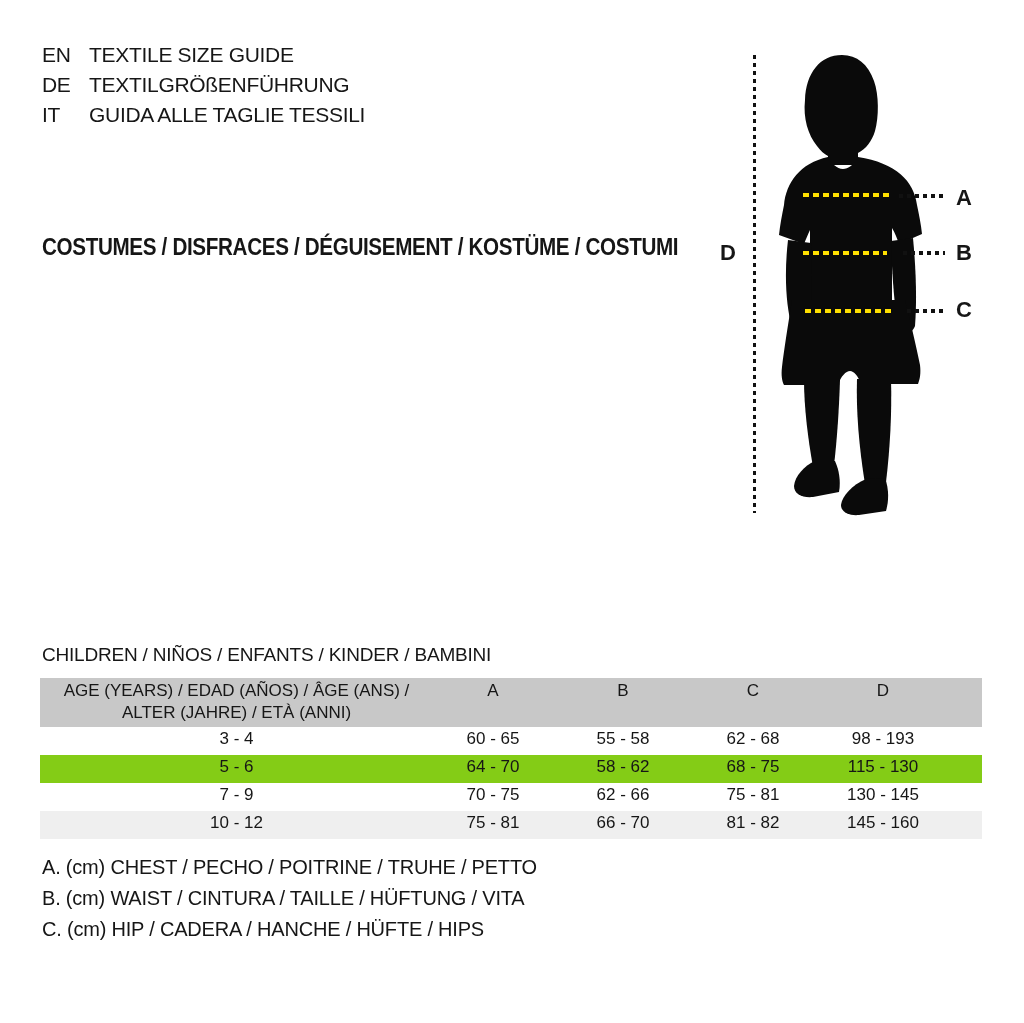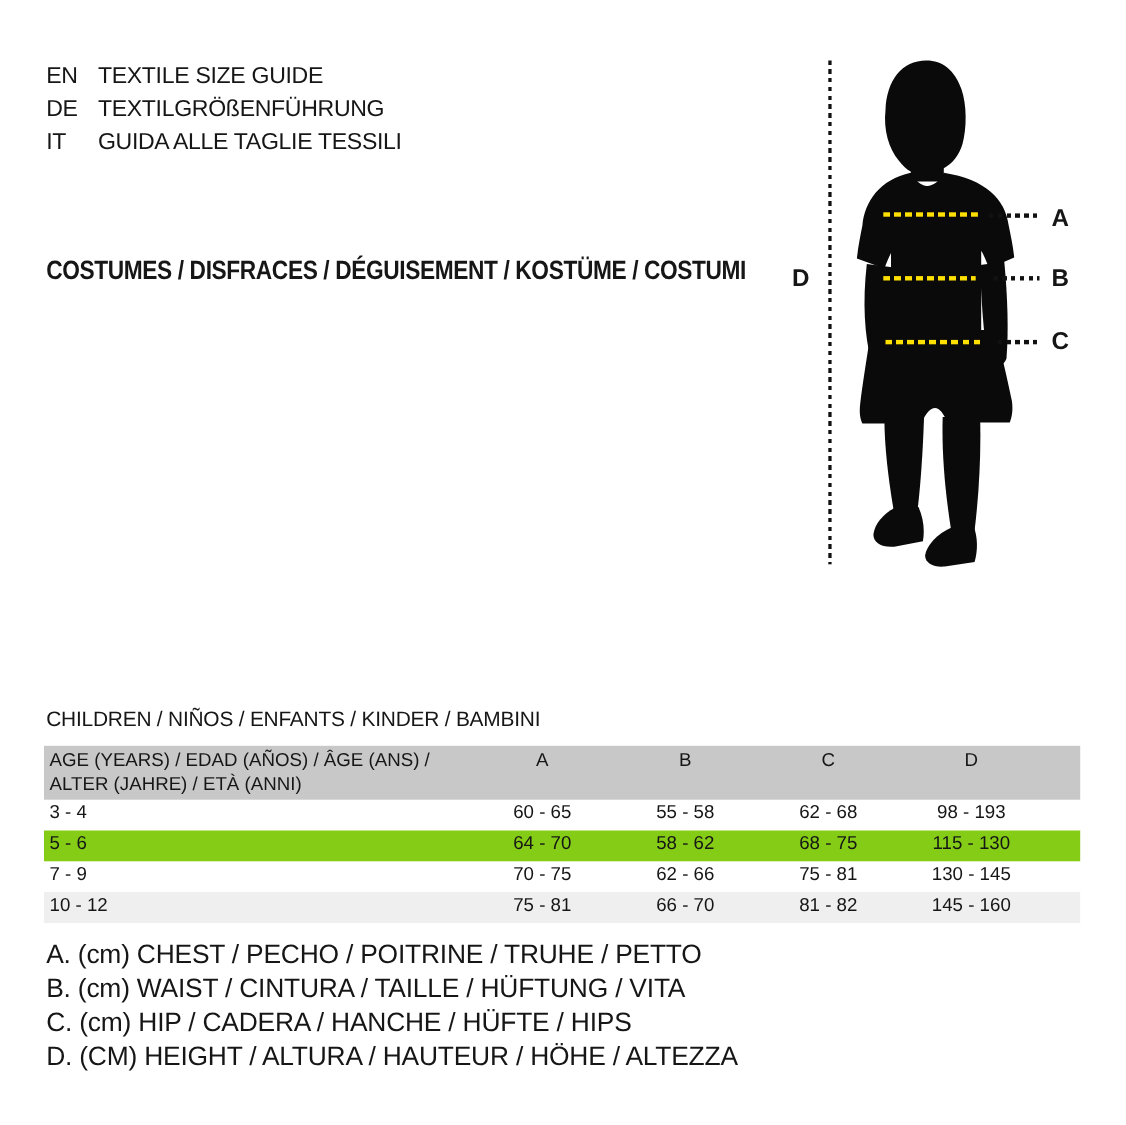--- a/index.html
+++ b/index.html
@@ -1,21 +1,21 @@
 <!DOCTYPE html>
 <html><head>
 <meta charset="utf-8">
 <style>
   html,body { margin:0; padding:0; background:#fff; }
   #page {
     position:relative; width:1024px; height:1023px; background:#ffffff;
     font-family:"Liberation Sans", sans-serif; color:#161616; overflow:hidden;
   }
   
-  #lang-list { position:absolute; left:42px; top:54px; font-size:21px; letter-spacing:-0.3px; }
+  #lang-list { position:absolute; left:42px; top:40px; font-size:21px; letter-spacing:-0.3px; }
   .lang-row { display:flex; height:30px; line-height:30px; }
   .lang-code { width:47px; flex:0 0 47px; }
   
   #costumes-heading {
     position:absolute; left:42px; top:233px; font-size:24px; font-weight:bold;
     letter-spacing:-0.4px; white-space:nowrap; transform:scaleX(0.86); transform-origin:left center;
   }
   
   #figure-area { position:absolute; left:700px; top:40px; width:300px; height:490px; }
   .vdots {
@@ -35,28 +35,28 @@
   #ydash-c { left:105px; top:269px; width:86px; }
   #kdots-a { left:199px; top:154px; width:46px; }
   #kdots-b { left:203px; top:211px; width:42px; }
   #kdots-c { left:207px; top:269px; width:38px; }
   #silhouette-svg { position:absolute; left:58px; top:5px; }
   
   #children-heading { position:absolute; left:42px; top:644px; font-size:19px; letter-spacing:-0.2px; }
   
   #size-table { position:absolute; left:40px; top:678px; width:942px; font-size:17px; }
   .t-row { display:flex; width:100%; }
-  .c-age { flex:0 0 383px; padding-left:5px; text-align:left; }
+  .c-age { flex:0 0 383px; padding-left:5px; text-align:center; }
   .c-a,.c-b,.c-c,.c-d { flex:0 0 130px; text-align:center; }
   .c-sp { flex:0 0 34px; }
   #t-header { height:49px; line-height:22px; padding-top:0; }
   #t-header .c-a,#t-header .c-b,#t-header .c-c,#t-header .c-d { line-height:26px; }
   .t-data { height:28px; line-height:24px; }
   
-  #legend { position:absolute; left:42px; top:852px; font-size:24px; letter-spacing:-0.2px; }
+  #legend { position:absolute; left:42px; top:852px; font-size:20px; letter-spacing:-0.2px; }
   .legend-line { height:31px; line-height:31px; white-space:nowrap; }
 </style>
 </head>
 <body>
 
 <div id="page">
 
   <div id="lang-list">
     <div class="lang-row">
       <span class="lang-code">EN</span>
@@ -157,16 +157,15 @@
       <div class="c-c">81 - 82</div>
       <div class="c-d">145 - 160</div>
       <div class="c-sp"></div>
     </div>
   </div>
 
   <div id="legend">
     <div class="legend-line">A. (cm) CHEST / PECHO / POITRINE / TRUHE / PETTO</div>
     <div class="legend-line">B. (cm) WAIST / CINTURA / TAILLE / HÜFTUNG / VITA</div>
     <div class="legend-line">C. (cm) HIP / CADERA / HANCHE / HÜFTE / HIPS</div>
-    <div class="legend-line">D. (CM) HEIGHT / ALTURA / HAUTEUR / HÖHE / ALTEZZA</div>
   </div>
 
 </div>
 
 </body></html>

